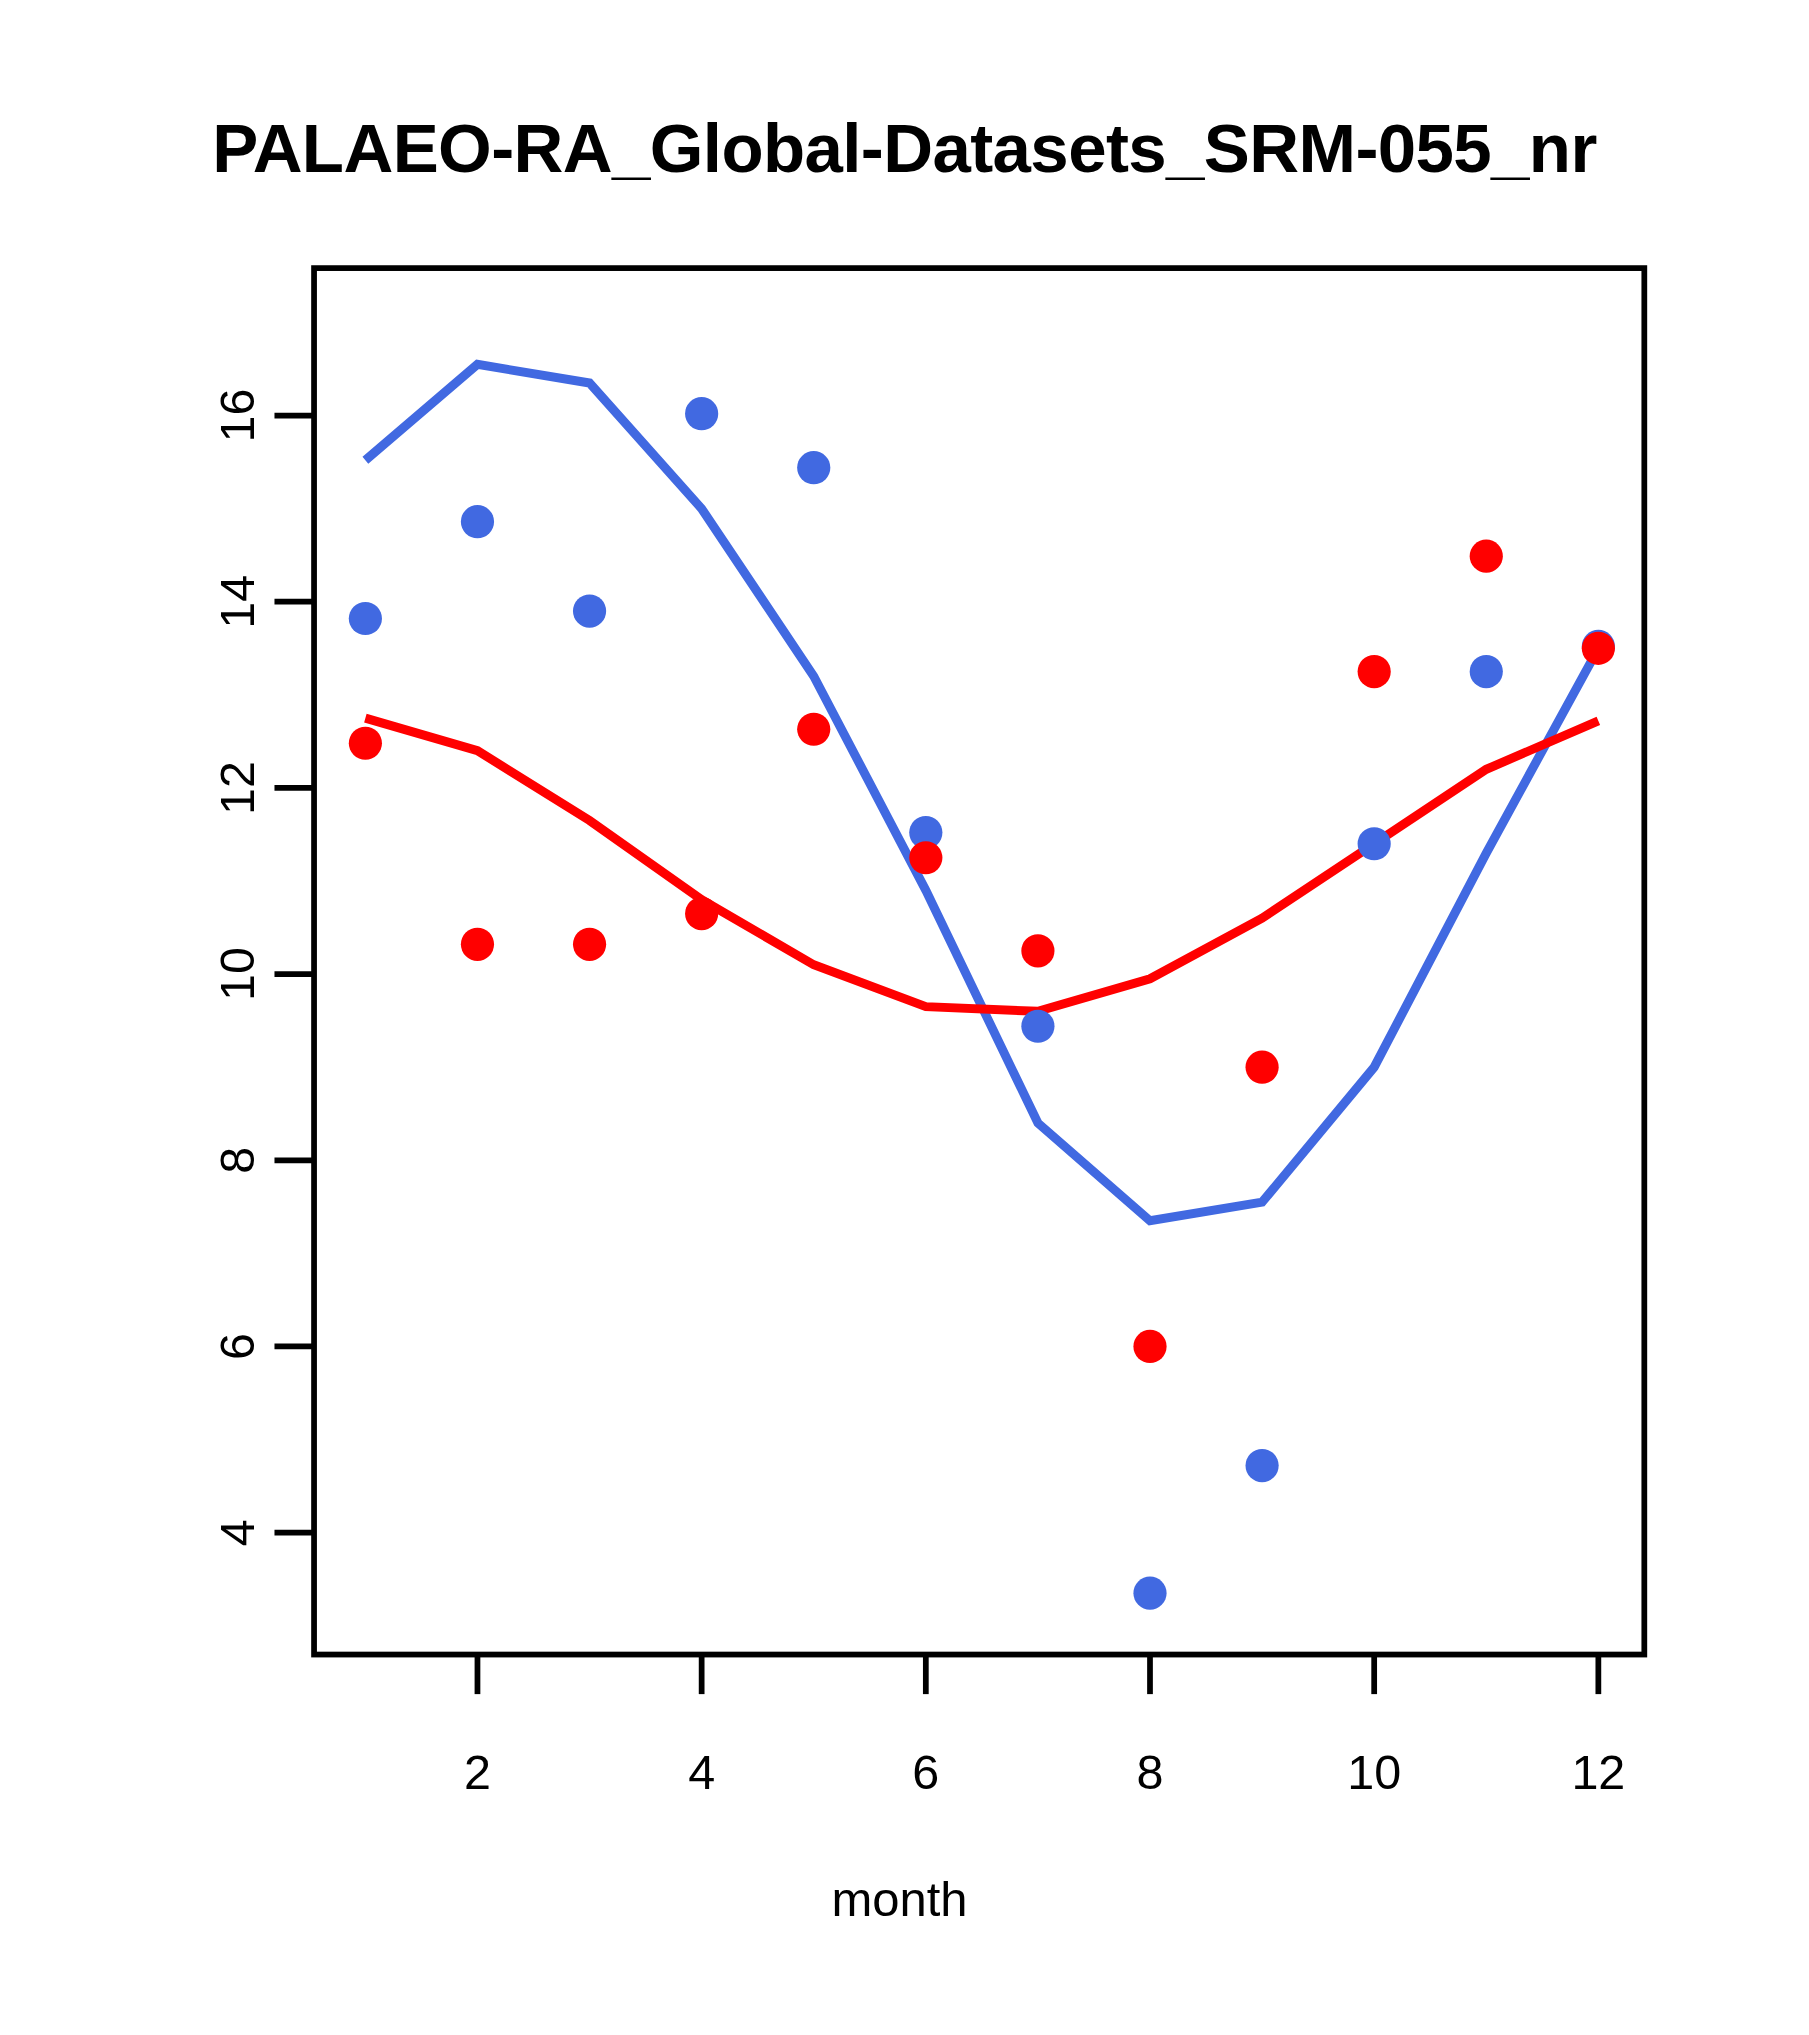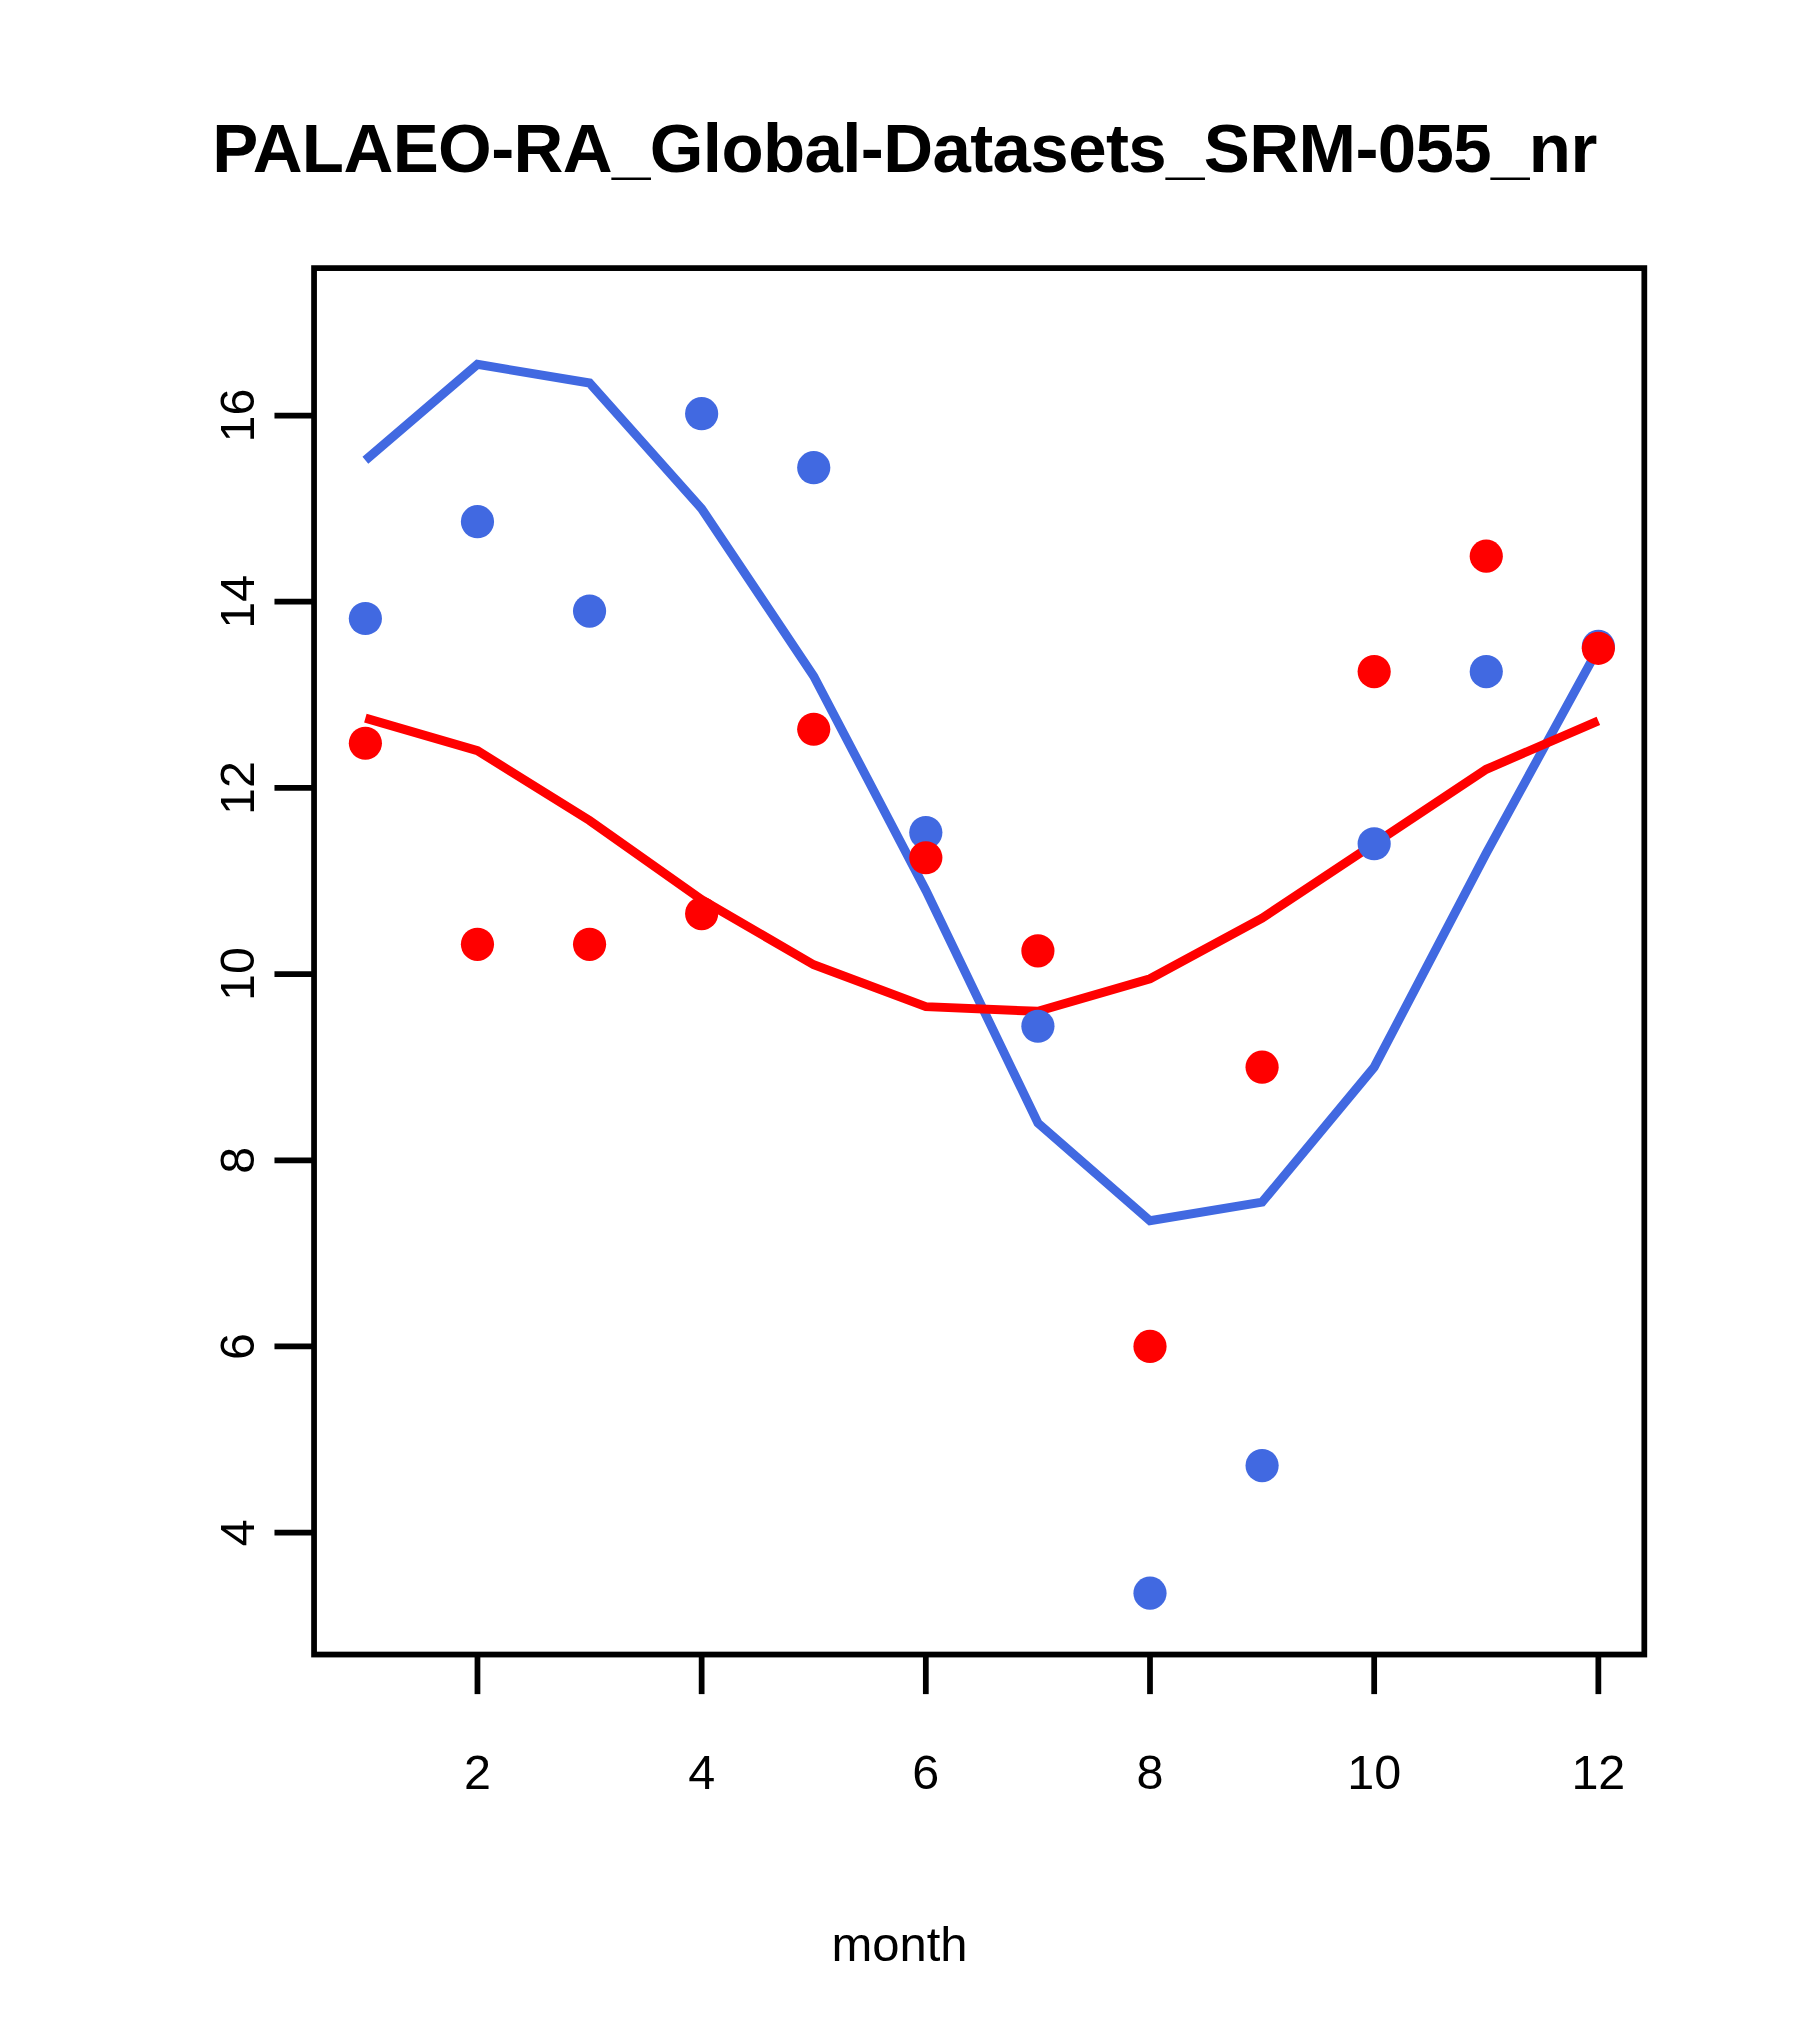--- a/index.html
+++ b/index.html
@@ -37,21 +37,20 @@
   }
   #xlabel {
     position: absolute;
     left: 0;
     top: 1871px;
     width: 1799px;
     text-align: center;
     font-family: "Liberation Sans", sans-serif;
     font-size: 49px;
     color: #000000;
-    margin-top: 45px;
   }
   svg.plot-svg {
     position: absolute;
     left: 0;
     top: 0;
   }
   .tick-label-x {
     font-family: "Liberation Sans", sans-serif;
     font-size: 76px;
     fill: #000000;

